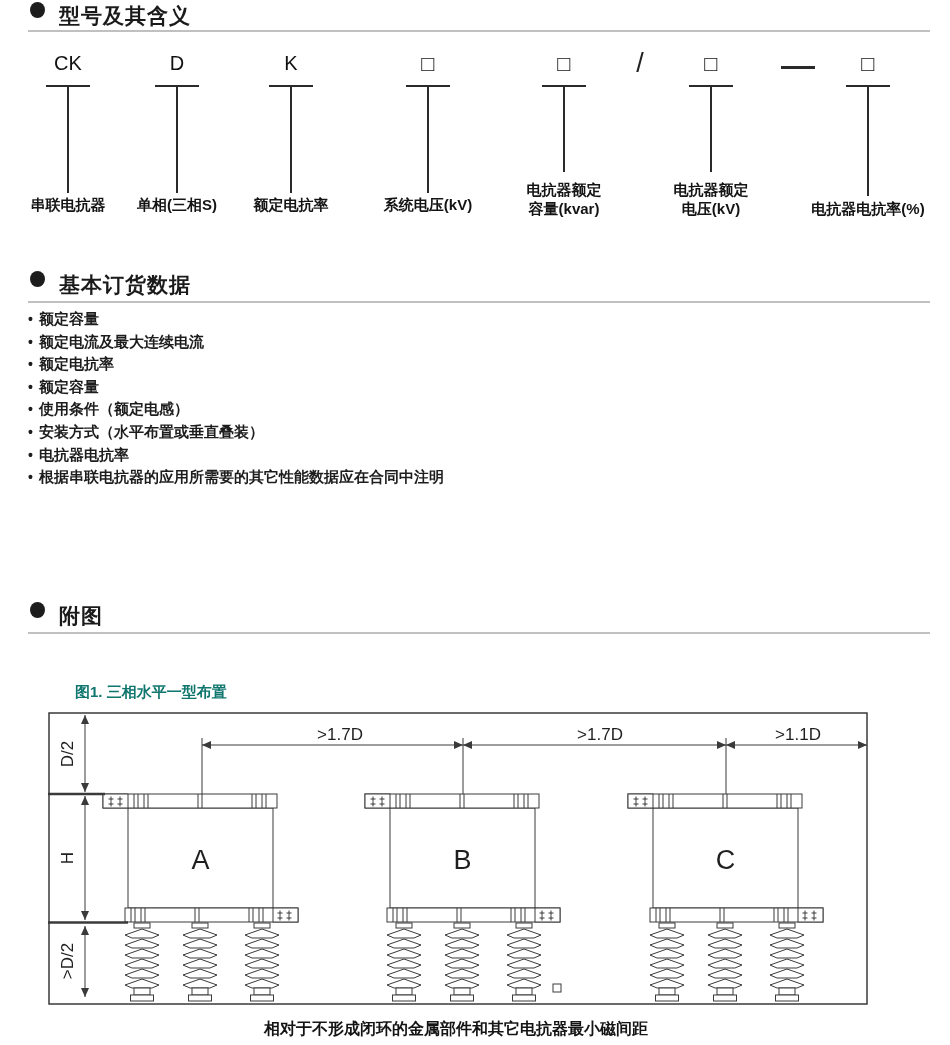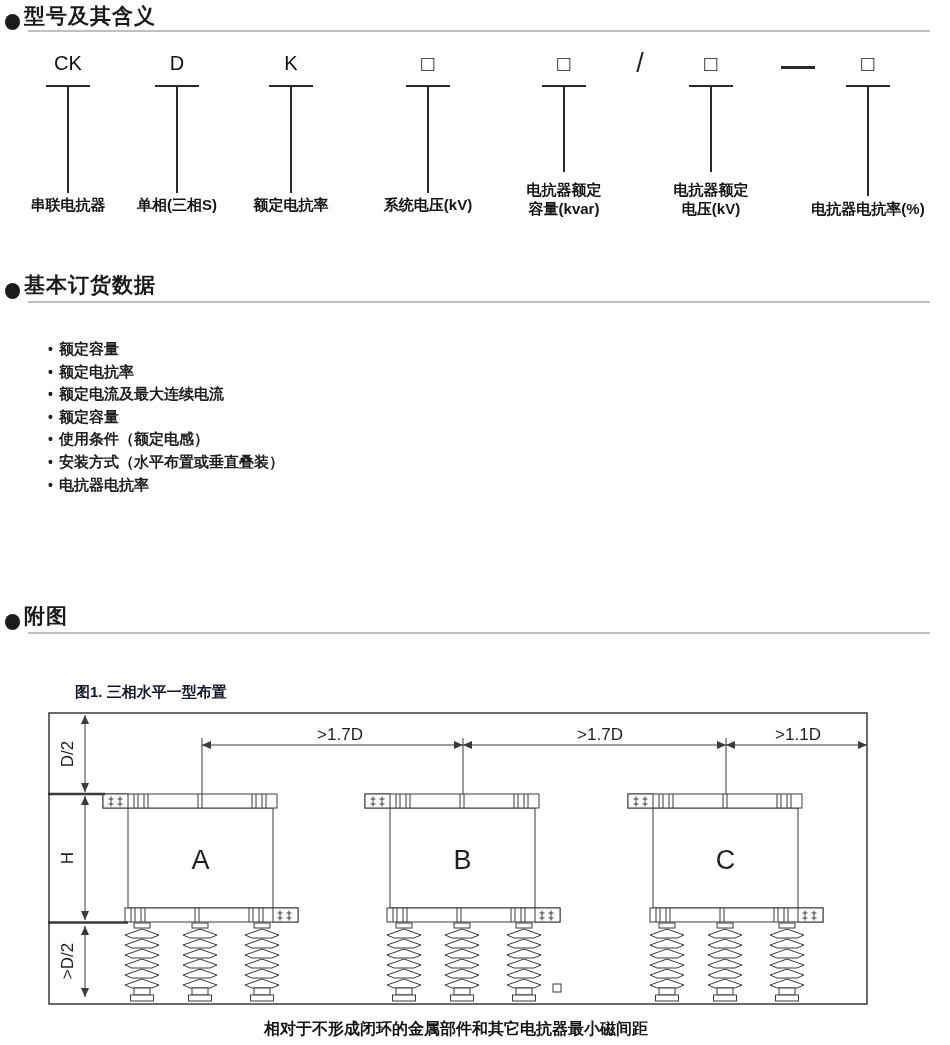--- a/index.html
+++ b/index.html
@@ -1,39 +1,39 @@
 <!DOCTYPE html>
 <html><head>
 <meta charset="utf-8">
 <style>
   html,body{margin:0;padding:0;background:#fff;}
   .page{position:relative;width:950px;height:1045px;background:#fff;overflow:hidden;
         font-family:"Liberation Sans","DejaVu Sans",sans-serif;color:#1a1a1a;}
   
-  .sec{position:absolute;left:5px;display:flex;align-items:flex-end;gap:4px;}
+  .sec{position:absolute;left:30px;display:flex;align-items:flex-start;gap:14px;}
   .dot{width:15px;height:16px;border-radius:50%;background:#1c1c1c;flex:0 0 auto;}
   .sec h2{margin:0;font-size:21px;font-weight:bold;letter-spacing:1px;white-space:nowrap;}
   .rule{position:absolute;left:28px;width:902px;height:2px;background:#c0c0c0;}
   
   .unit{position:absolute;top:50px;width:200px;text-align:center;}
   .unit .code{height:27px;line-height:27px;font-size:20px;color:#111;}
   .unit .code.sq{font-size:22px;}
   .tbar{width:44px;height:2px;background:#2a2a2a;margin:8px auto 0;}
   .vline{width:1.5px;background:#2a2a2a;margin:0 auto;}
   .lbl{position:absolute;left:0;width:200px;font-size:15px;font-weight:bold;
        white-space:nowrap;text-align:center;color:#141414;}
   .slash{position:absolute;left:625px;top:48px;width:30px;text-align:center;
          font-size:27px;font-weight:400;color:#222;}
   .dash{position:absolute;left:781px;top:66px;width:34px;height:3px;background:#2a2a2a;}
   
-  .olist{position:absolute;left:28px;top:338px;margin-left:20px;}
+  .olist{position:absolute;left:28px;top:308px;}
   .oitem{font-size:15px;font-weight:bold;line-height:21.6px;white-space:nowrap;color:#1d1d1d;}
   .oitem .b{margin-right:6px;font-size:14px;}
   
-  .figcap{position:absolute;left:75px;top:683px;font-size:15px;font-weight:bold;color:#0f172a;}
+  .figcap{position:absolute;left:75px;top:683px;font-size:15px;font-weight:bold;color:#0f766e;}
   .footnote{position:absolute;left:0;top:1019px;width:912px;text-align:center;
             font-size:16px;font-weight:bold;color:#141414;}
   #fig-svg{position:absolute;left:48px;top:712px;}
   #fig-svg line,#fig-svg path,#fig-svg rect,#fig-svg polygon{stroke:#3a3a3a;fill:none;stroke-width:1;}
   #fig-svg .wfill{fill:#fff;}
   #fig-svg .arr{fill:#3a3a3a;stroke:none;}
   #fig-svg .bd{stroke-width:1.5;}
   #fig-svg .lvl{stroke-width:2.5;}
   #fig-svg text{fill:#1f1f1f;stroke:none;font-size:17px;font-family:"Liberation Sans","DejaVu Sans",sans-serif;}
   #fig-svg .rlabel text{font-size:27px;}
@@ -99,26 +99,27 @@
   </div>
 
   <div class="sec" style="top:271px">
     <span class="dot"></span>
     <h2>基本订货数据</h2>
   </div>
   <div class="rule" style="top:301px"></div>
 
   <div class="olist">
     <div class="oitem"><span class="b">•</span><span>额定容量</span></div>
+    <div class="oitem"><span class="b">•</span><span>额定电流及最大连续电流</span></div>
     <div class="oitem"><span class="b">•</span><span>额定电抗率</span></div>
-    <div class="oitem"><span class="b">•</span><span>额定电流及最大连续电流</span></div>
     <div class="oitem"><span class="b">•</span><span>额定容量</span></div>
     <div class="oitem"><span class="b">•</span><span>使用条件（额定电感）</span></div>
     <div class="oitem"><span class="b">•</span><span>安装方式（水平布置或垂直叠装）</span></div>
     <div class="oitem"><span class="b">•</span><span>电抗器电抗率</span></div>
+    <div class="oitem"><span class="b">•</span><span>根据串联电抗器的应用所需要的其它性能数据应在合同中注明</span></div>
   </div>
 
   <div class="sec" style="top:602px">
     <span class="dot"></span>
     <h2>附图</h2>
   </div>
   <div class="rule" style="top:632px"></div>
 
   <div class="figcap">图1.  三相水平一型布置</div>
 

